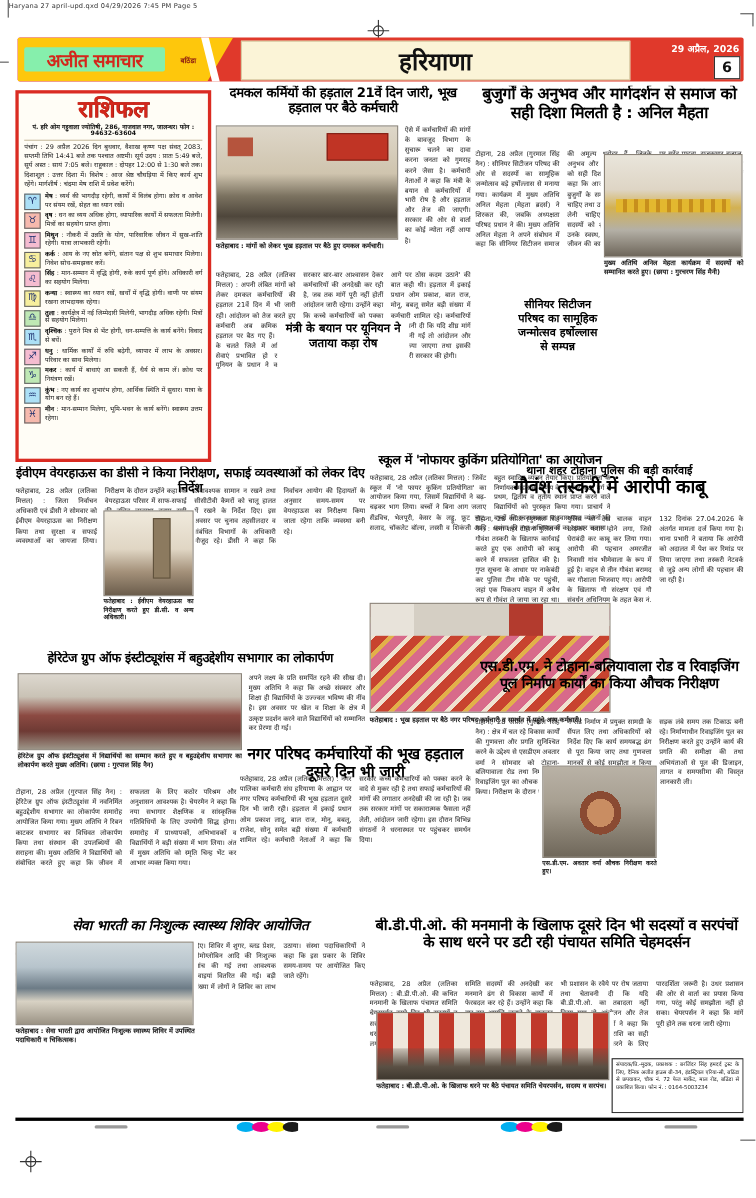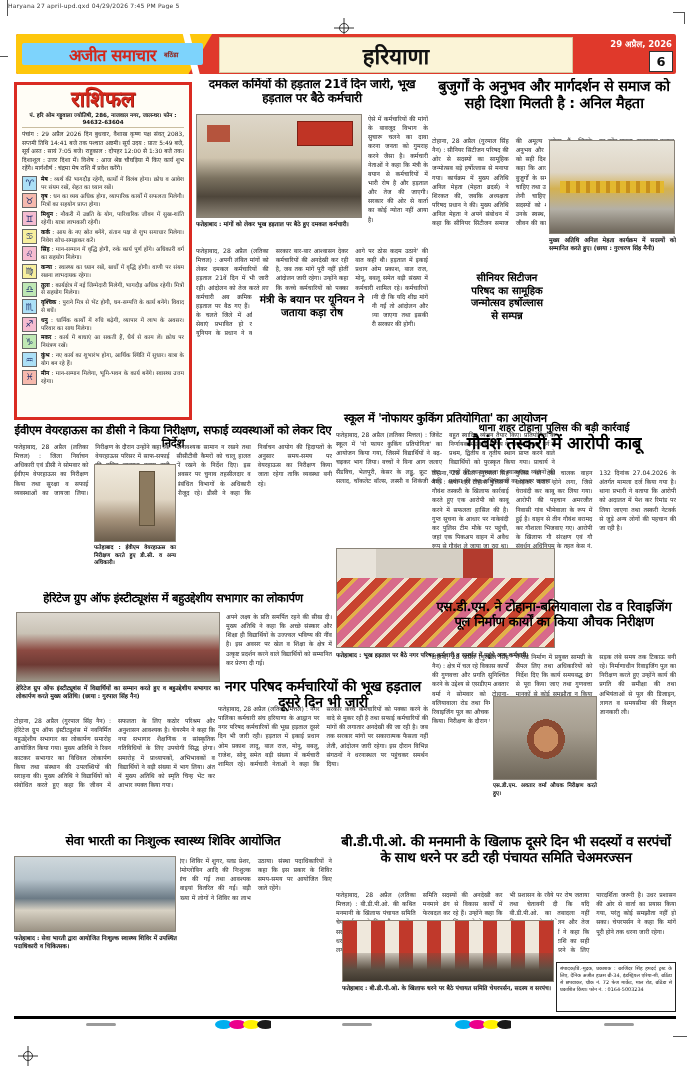--- a/index.html
+++ b/index.html
@@ -8,21 +8,21 @@
   .abs{position:absolute;overflow:hidden;}
   
   .topline{left:8px;top:2px;width:400px;font-size:6px;color:#333;letter-spacing:.2px;}
   .cropmark{position:absolute;background:#555;}
   .regmark{position:absolute;}
   
   .mast{left:16px;top:34px;width:660px;height:40px;background:#e0392b;border-radius:2px;}
   .mast-yellow{position:absolute;left:0;top:0;width:196px;height:40px;background:#fec70c;
                clip-path:polygon(0 0,100% 0,88% 100%,0 100%);}
   .mast-slash{position:absolute;left:172px;top:-2px;width:7px;height:46px;background:#fff;transform:skewX(14deg);}
-  .mast-title-strip{position:absolute;left:6px;top:9px;width:181px;height:22px;background:#7dd3fc;border-radius:2px;
+  .mast-title-strip{position:absolute;left:6px;top:9px;width:128px;height:22px;background:#86efac;border-radius:2px;
                     display:flex;align-items:center;justify-content:center;}
   .mast-title{font-size:16.5px;font-weight:bold;color:#d3271b;letter-spacing:-.5px;white-space:nowrap;}
   .mast-edition{position:absolute;left:148px;top:16px;font-size:6.5px;font-weight:bold;color:#8d1a10;}
   .mast-cream{position:absolute;left:203px;top:3px;width:352px;height:34px;background:#fbf4d7;
               border:1px solid #d8c9a2;display:flex;align-items:center;justify-content:center;}
   .mast-section{font-size:22px;font-weight:bold;color:#111;}
   .mast-date{position:absolute;right:4px;top:4px;width:70px;text-align:right;
              font-size:8.5px;font-weight:bold;color:#fff;}
   .mast-pagebox{position:absolute;right:3px;bottom:2px;width:22px;height:19px;background:#fff;
                 border:1px solid #333;display:flex;align-items:center;justify-content:center;
@@ -251,32 +251,32 @@
     </div>
     <div class="inset" style="left:58px;top:104px;width:110px;height:104px;padding:0 3px;box-sizing:border-box;">
       <div class="ph ph-sdm" style="width:104px;height:84px;">
         <div class="ov-fig"></div>
       </div>
       <div class="cap" style="margin-top:2px;font-size:5.6px;">एस.डी.एम. अवतार वर्मा औचक निरीक्षण करते हुए।</div>
     </div>
   </div>
 
   <div class="abs" style="left:14px;top:834px;width:318px;height:178px;">
-    <div class="hl" style="font-size:12.5px;height:18px;">सेवा भारती का निःशुल्क स्वास्थ्य शिविर आयोजित</div>
+    <div class="hl" style="font-size:12.5px;height:18px;font-style:italic;">सेवा भारती का निःशुल्क स्वास्थ्य शिविर आयोजित</div>
     <div class="abs body-tx" style="left:0;top:22px;width:318px;height:156px;column-count:4;position:absolute;">
       <span>फतेहाबाद, 28 अप्रैल (लतिका मित्तल) : सेवा भारती की ओर से 'स्वस्थ समाज-समर्थ भारत' के संकल्प के साथ निःशुल्क स्वास्थ्य जांच शिविर का आयोजन किया गया। शिविर में 'डायबिटीज मिलेट' विषय पर जागरूकता सत्र भी आयोजित किया गया, जिसमें चिकित्सकों ने खानपान और जीवनशैली में सुधार के सुझाव दिए। शिविर में शुगर, ब्लड प्रेशर, हीमोग्लोबिन आदि की निःशुल्क जांच की गई तथा आवश्यक दवाइयां वितरित की गईं। बड़ी संख्या में लोगों ने शिविर का लाभ उठाया। संस्था पदाधिकारियों ने कहा कि इस प्रकार के शिविर समय-समय पर आयोजित किए जाते रहेंगे।</span>
     </div>
     <div class="inset" style="left:0;top:22px;width:166px;height:104px;padding-right:3px;box-sizing:border-box;">
       <div class="ph ph-seva" style="width:162px;height:76px;"></div>
       <div class="cap" style="margin-top:2px;">फतेहाबाद : सेवा भारती द्वारा आयोजित निःशुल्क स्वास्थ्य शिविर में उपस्थित पदाधिकारी व चिकित्सक।</div>
     </div>
   </div>
 
   <div class="abs" style="left:336px;top:834px;width:340px;height:178px;">
-    <div class="hl" style="font-size:13.5px;height:52px;">बी.डी.पी.ओ. की मनमानी के खिलाफ दूसरे दिन भी सदस्यों व सरपंचों के साथ धरने पर डटी रही पंचायत समिति चेअमरज्सन</div>
+    <div class="hl" style="font-size:13.5px;height:52px;">बी.डी.पी.ओ. की मनमानी के खिलाफ दूसरे दिन भी सदस्यों व सरपंचों के साथ धरने पर डटी रही पंचायत समिति चेहमदर्सन</div>
     <div class="abs body-tx" style="left:0;top:56px;width:340px;height:122px;column-count:4;position:absolute;">
       <span>फतेहाबाद, 28 अप्रैल (लतिका मित्तल) : बी.डी.पी.ओ. की कथित मनमानी के खिलाफ पंचायत समिति चेयरपर्सन दूसरे दिन भी सदस्यों व सरपंचों के साथ धरने पर डटी रहीं। धरने पर बैठी चेयरपर्सन ने आरोप लगाया कि बी.डी.पी.ओ. पंचायत समिति सदस्यों की अनदेखी कर मनमाने ढंग से विकास कार्यों में फेरबदल कर रहे हैं। उन्होंने कहा कि बार-बार आपत्ति जताने के बावजूद उनकी बात नहीं सुनी जा रही, जिससे क्षेत्र के विकास कार्य प्रभावित हो रहे हैं। धरने में पहुंचे सरपंचों ने भी प्रशासन के रवैये पर रोष जताया तथा चेतावनी दी कि यदि बी.डी.पी.ओ. का तबादला नहीं किया गया तो आंदोलन और तेज किया जाएगा। सदस्यों ने कहा कि ग्रामीण विकास की राशि का सही उपयोग सुनिश्चित करने के लिए पारदर्शिता जरूरी है। उधर प्रशासन की ओर से वार्ता का प्रयास किया गया, परंतु कोई समझौता नहीं हो सका। चेयरपर्सन ने कहा कि मांगें पूरी होने तक धरना जारी रहेगा।</span>
     </div>
     <div class="inset" style="left:6px;top:86px;width:216px;height:92px;padding-right:3px;box-sizing:border-box;">
       <div class="ph ph-bdpo" style="width:212px;height:62px;">
         <div class="ov-crowd"></div>
       </div>
       <div class="cap" style="margin-top:2px;">फतेहाबाद : बी.डी.पी.ओ. के खिलाफ धरने पर बैठे पंचायत समिति चेयरपर्सन, सदस्य व सरपंच।</div>
     </div>
     <div class="inset imprint" style="right:0;top:128px;width:120px;height:50px;">संपादक/प्रि.-मुद्रक, प्रकाशक : बरजिंदर सिंह हमदर्द ट्रस्ट के लिए, दैनिक अजीत हाउस बी-34, इंडस्ट्रियल एरिया-सी, बठिंडा से छपवाकर, चौक नं. 72 फेज मार्केट, माल रोड, बठिंडा से प्रकाशित किया। फोन नं. : 0164-5003234</div>

